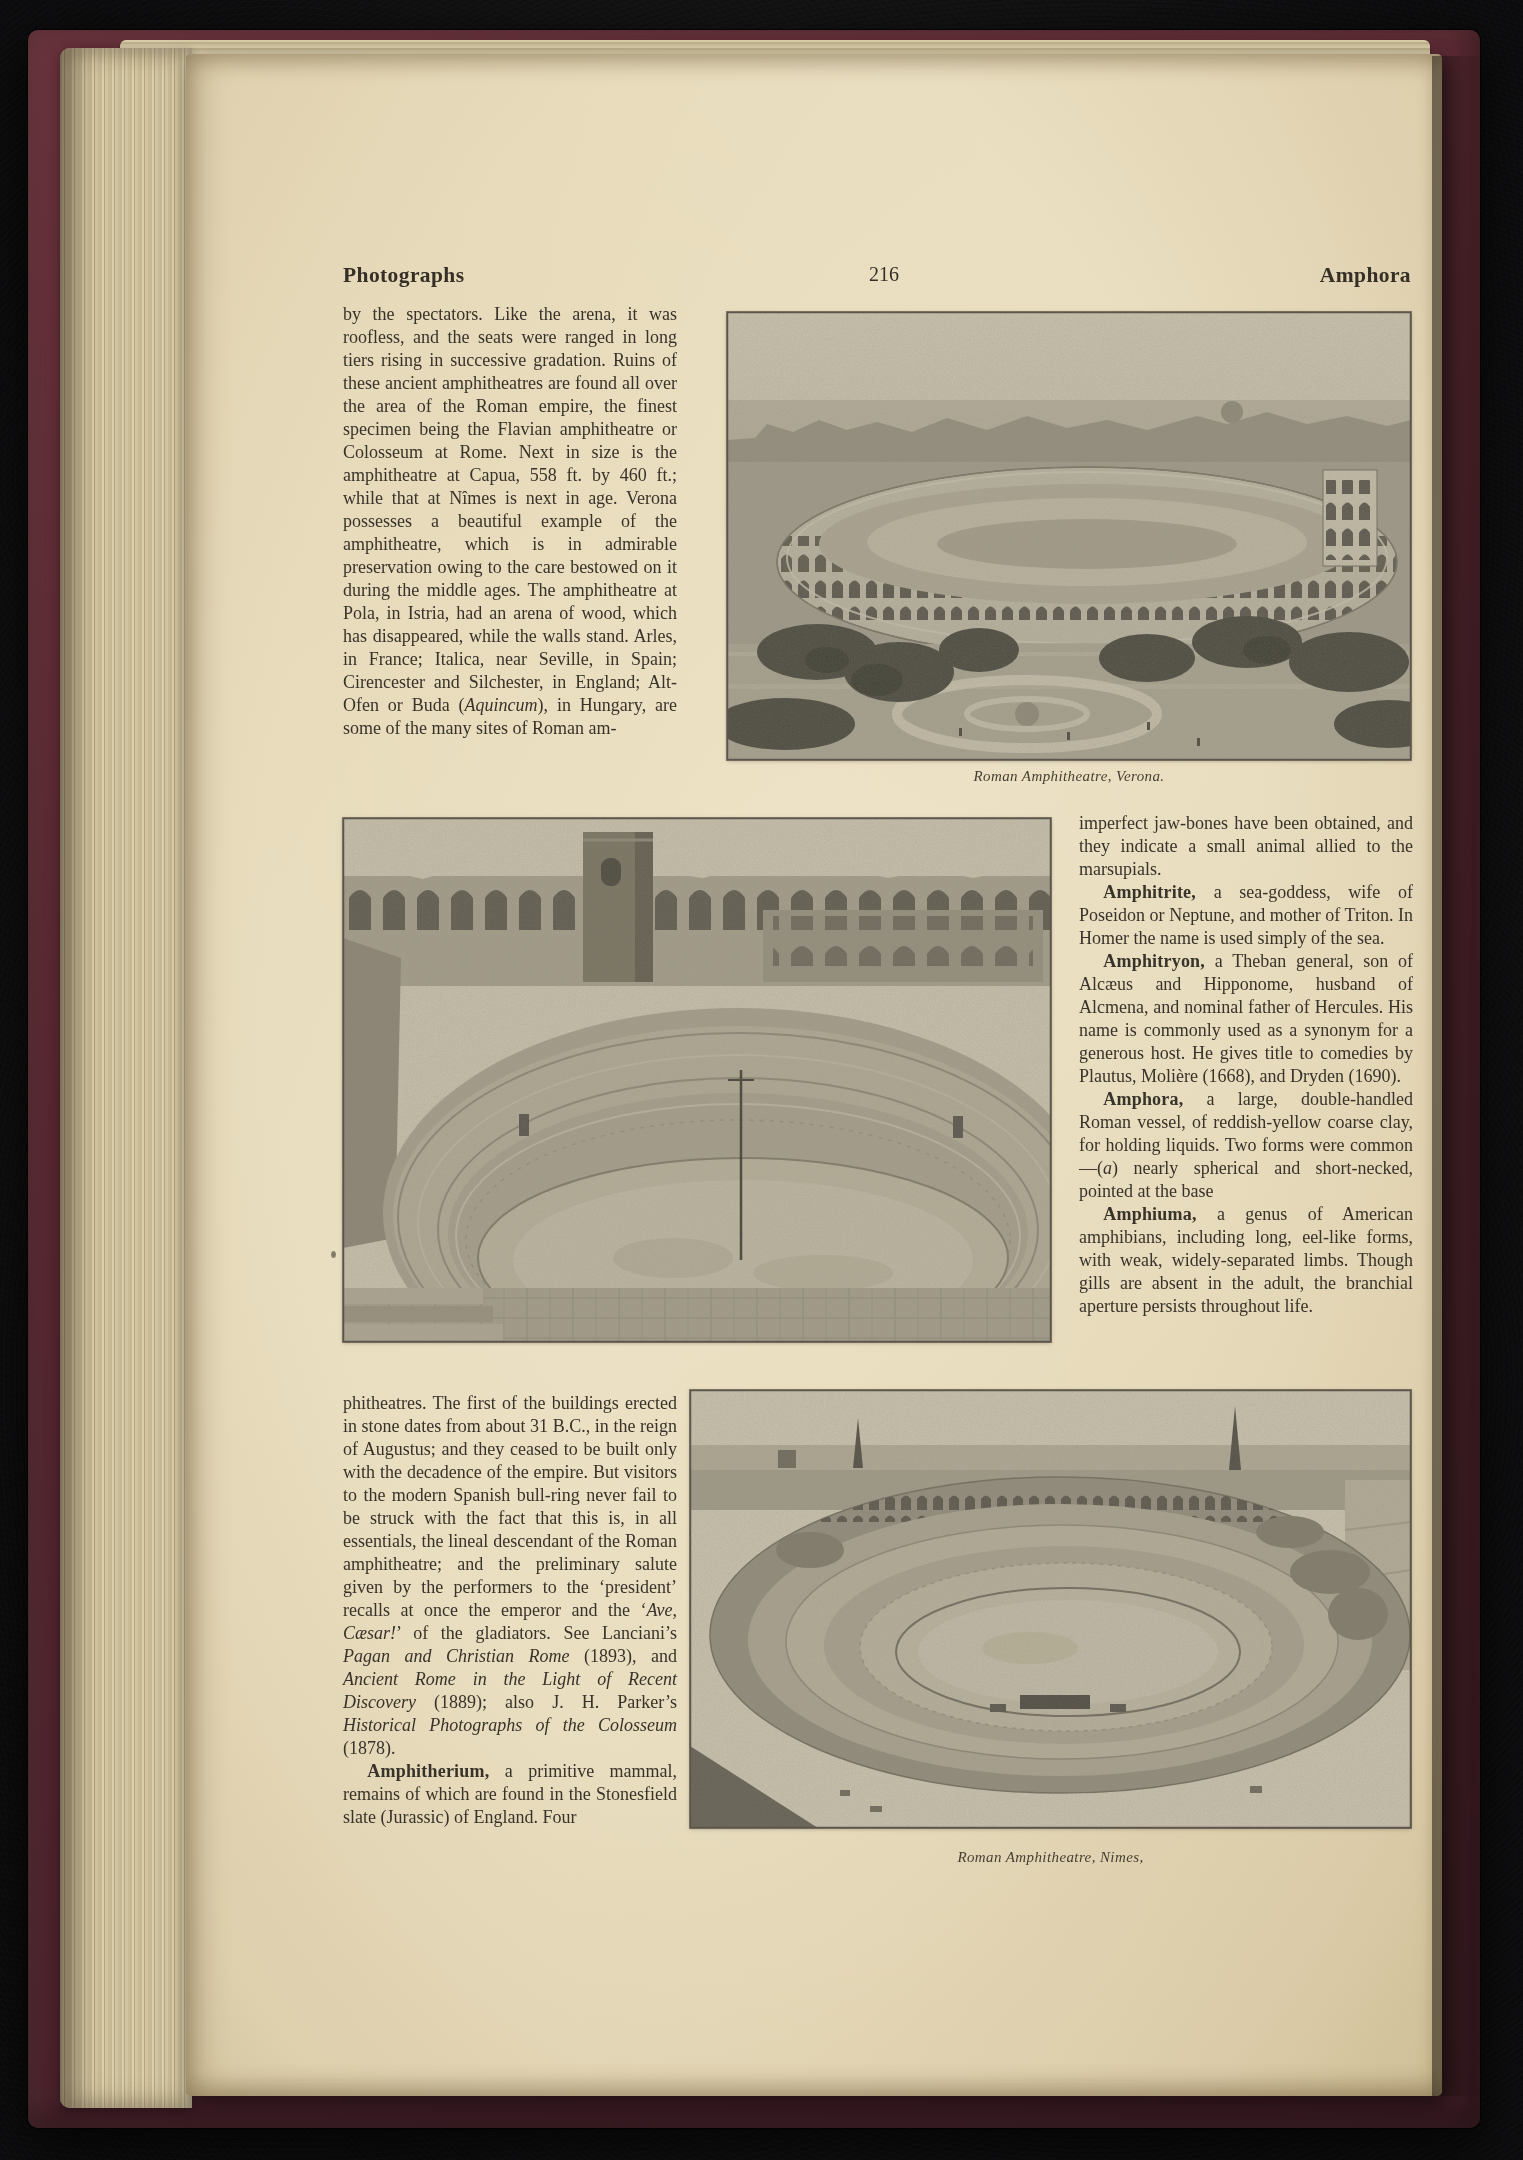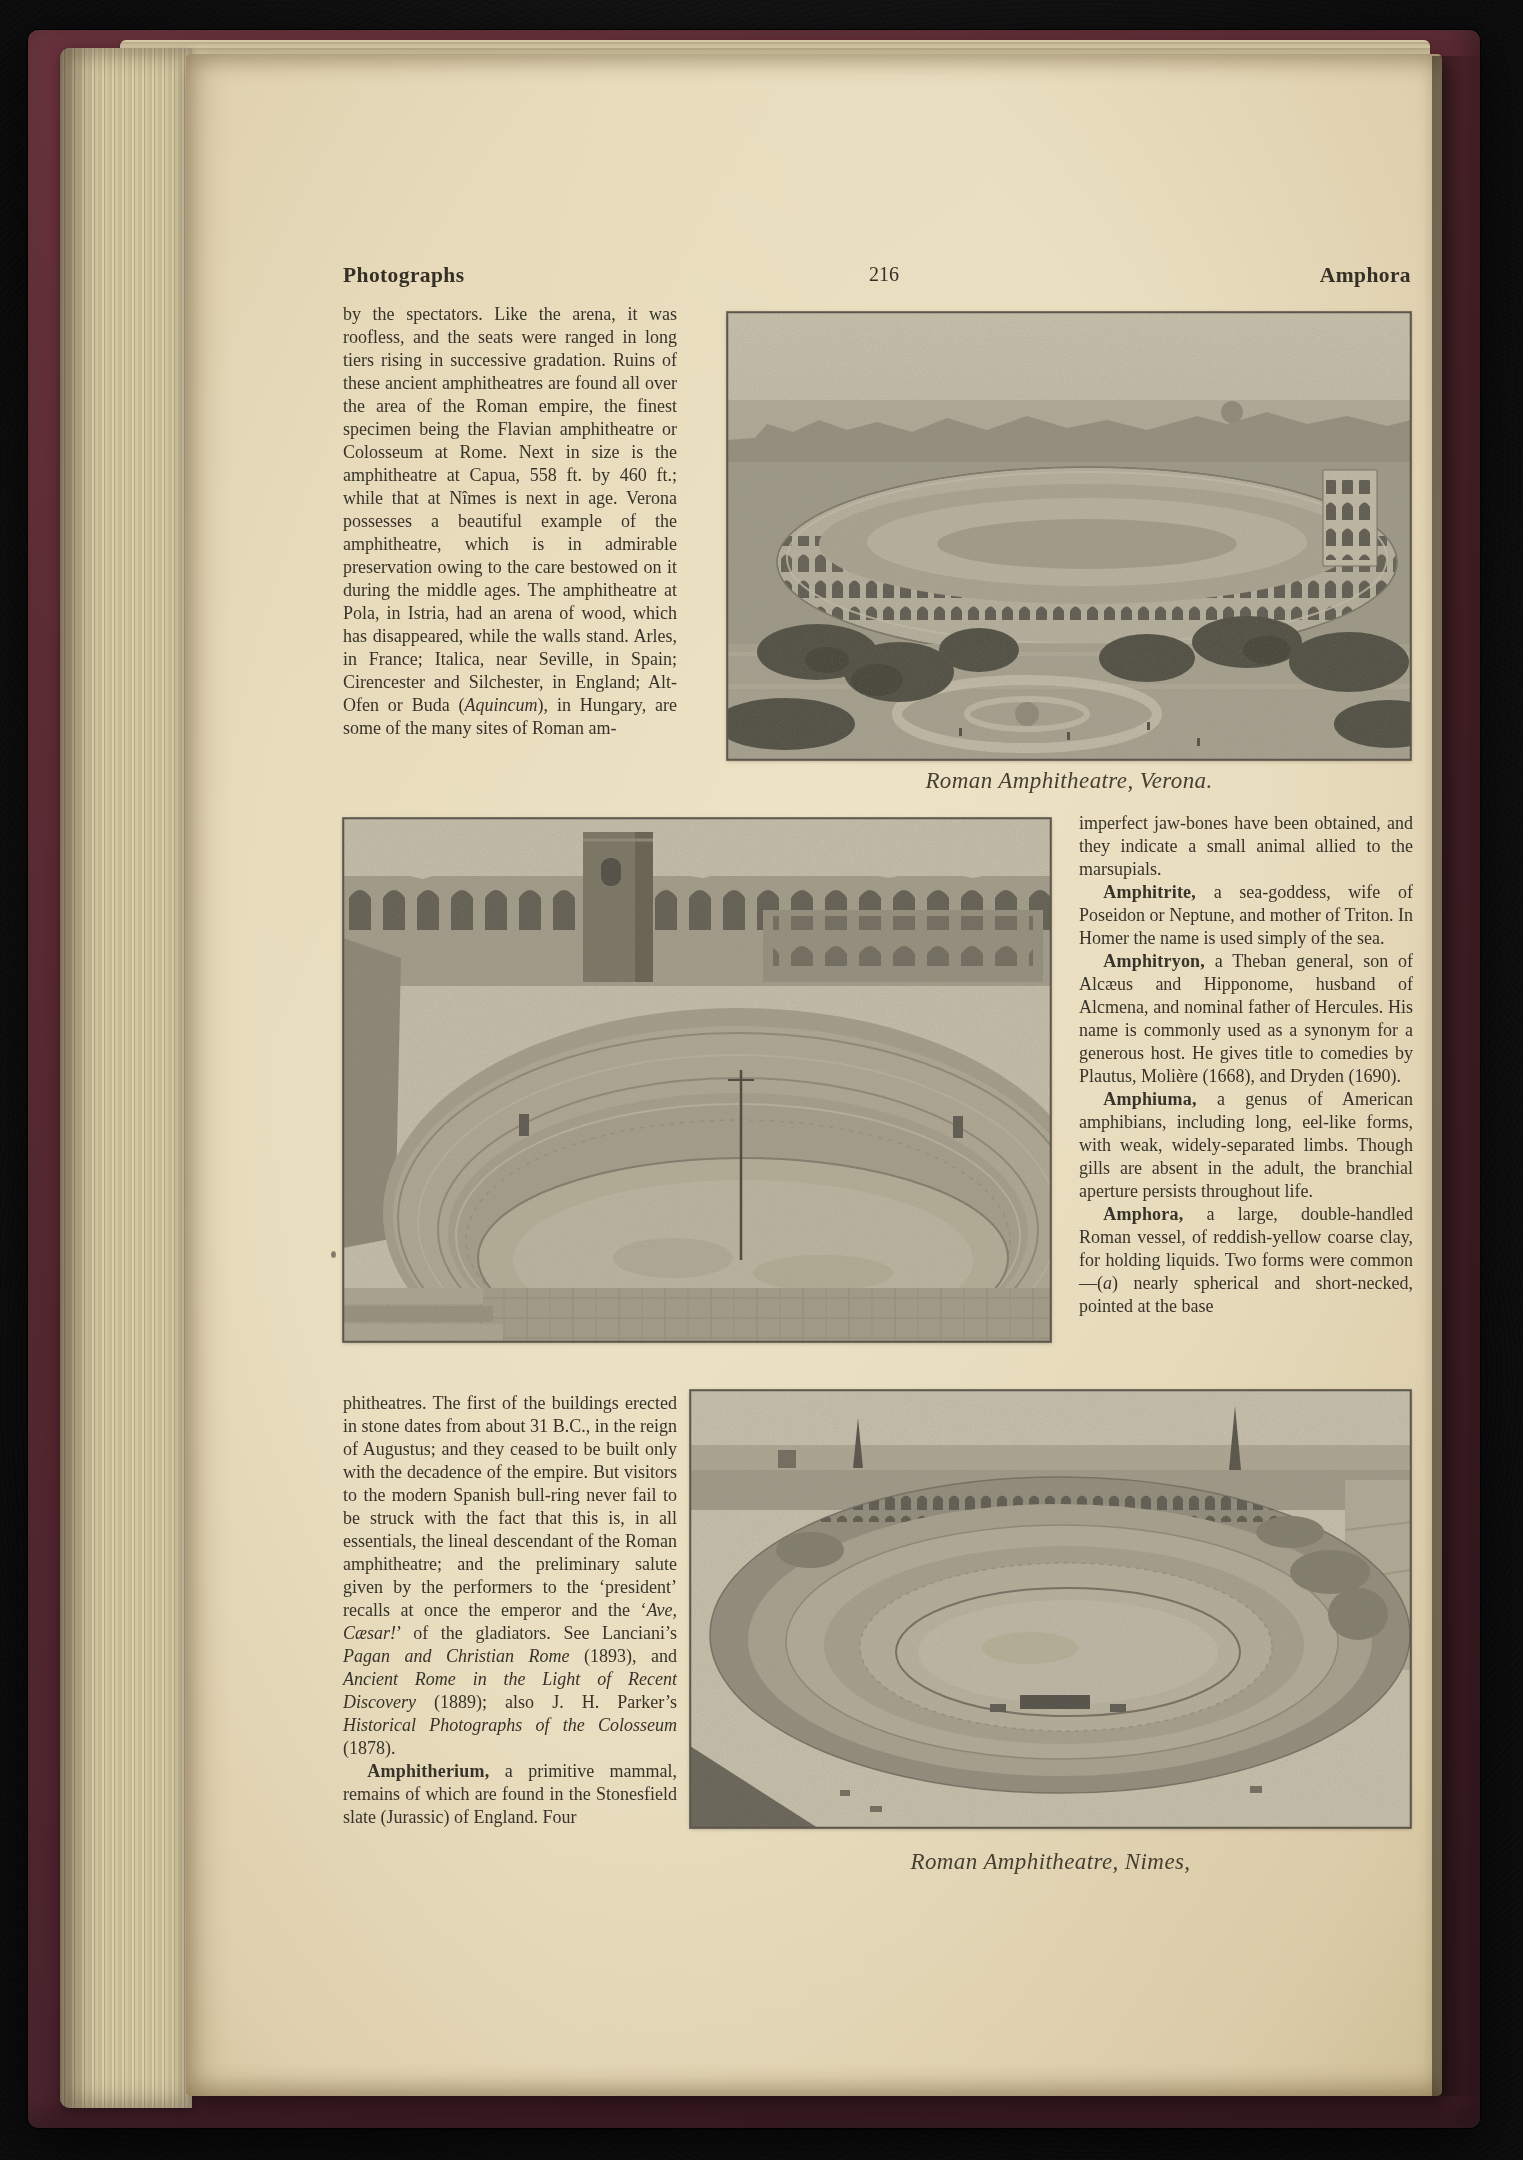--- a/index.html
+++ b/index.html
@@ -27,21 +27,21 @@
     box-shadow:inset 14px 0 30px rgba(95,72,40,.28), inset -8px 0 20px rgba(95,72,40,.16), inset 0 10px 18px rgba(95,72,40,.18), inset 0 -12px 20px rgba(95,72,40,.22), 5px 8px 22px rgba(0,0,0,.55);}
   .right-shadow{position:absolute;left:1432px;top:56px;width:58px;height:2040px;pointer-events:none;
     background:linear-gradient(90deg,rgba(18,12,8,.5),rgba(18,12,8,.18) 55%,rgba(18,12,8,0));}
   .hdr{position:absolute;top:263px;color:#352f26;}
   .hdr-word{font-weight:bold;font-size:21.5px;letter-spacing:.4px;}
   .hdr-num{left:350px;width:1068px;text-align:center;font-size:20px;}
   .col{position:absolute;width:334px;color:#38332a;font-size:18px;line-height:23px;}
   .para{margin:0;text-align:justify;}
   .para.indent{text-indent:1.35em;}
   .para b{letter-spacing:.2px;}
-  .caption{position:absolute;text-align:center;font-style:italic;font-size:23px;color:#453f32;letter-spacing:.4px;}
+  .caption{position:absolute;text-align:center;font-style:italic;font-size:15px;color:#453f32;letter-spacing:.4px;}
   figure.photo{position:absolute;margin:0;background:#aaa593;
     box-shadow:0 0 0 1px rgba(58,52,42,.62), 0 1px 4px rgba(70,60,45,.4);
     filter:contrast(.94) sepia(.1);}
   figure.photo svg{display:block;}
   .speck{position:absolute;left:331px;top:1251px;width:5px;height:7px;border-radius:50%;
     background:radial-gradient(#4a4336,#7a7260);opacity:.7;}
 </style>
 </head>
 <body>
 
@@ -177,22 +177,22 @@
       <rect x="0" y="506" width="160" height="18" fill="#aaa593"></rect>
       <rect width="708" height="524" filter="url(#aGrain)"></rect>
       <rect x="0.5" y="0.5" width="707" height="523" fill="none" stroke="#57534a" stroke-width="1.5"></rect>
     </svg>
   </figure>
 
   <div class="col" style="left:1079px;top:812px;">
     <p class="para">imperfect jaw-bones have been obtained, and they indicate a small animal allied to the marsupials.</p>
     <p class="para indent"><b>Amphitrite,</b> a sea-goddess, wife of Poseidon or Neptune, and mother of Triton.  In Homer the name is used simply of the sea.</p>
     <p class="para indent"><b>Amphitryon,</b> a Theban general, son of Alcæus and Hipponome, husband of Alcmena, and nominal father of Hercules.  His name is commonly used as a synonym for a generous host.  He gives title to comedies by Plautus, Molière (1668), and Dryden (1690).</p>
+    <p class="para indent"><b>Amphora,</b> a large, double-handled Roman vessel, of reddish-yellow coarse clay, for holding liquids.  Two forms were common—(<i>a</i>) nearly spherical and short-necked, pointed at the base</p>
     <p class="para indent"><b>Amphiuma,</b> a genus of American amphibians, including long, eel-like forms, with weak, widely-separated limbs.  Though gills are absent in the adult, the branchial aperture persists throughout life.</p>
-    <p class="para indent"><b>Amphora,</b> a large, double-handled Roman vessel, of reddish-yellow coarse clay, for holding liquids.  Two forms were common—(<i>a</i>) nearly spherical and short-necked, pointed at the base</p>
   </div>
 
   <div class="col" style="left:343px;top:1392px;">
     <p class="para">phitheatres.  The first of the buildings erected in stone dates from about 31 B.C., in the reign of Augustus; and they ceased to be built only with the decadence of the empire.  But visitors to the modern Spanish bull-ring never fail to be struck with the fact that this is, in all essentials, the lineal descendant of the Roman amphitheatre; and the preliminary salute given by the performers to the ‘president’ recalls at once the emperor and the ‘<i>Ave, Cæsar!</i>’ of the gladiators.  See Lanciani’s <i>Pagan and Christian Rome</i> (1893), and <i>Ancient Rome in the Light of Recent Discovery</i> (1889); also J. H. Parker’s <i>Historical Photographs of the Colosseum</i> (1878).</p>
     <p class="para indent"><b>Amphitherium,</b> a primitive mammal, remains of which are found in the Stonesfield slate (Jurassic) of England.  Four</p>
   </div>
 
   <figure class="photo" style="left:690px;top:1390px;width:721px;height:438px;">
     <svg width="721" height="438" viewBox="0 0 721 438">
       <defs>

